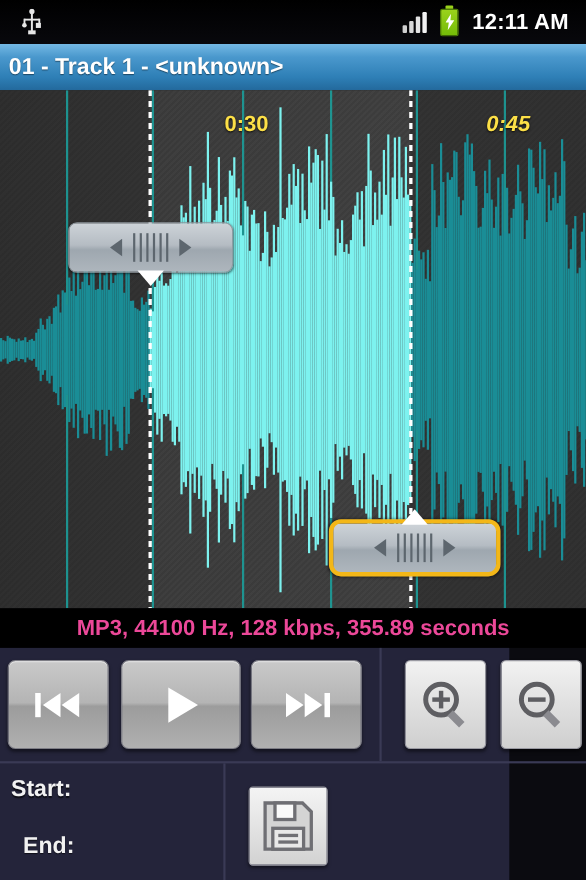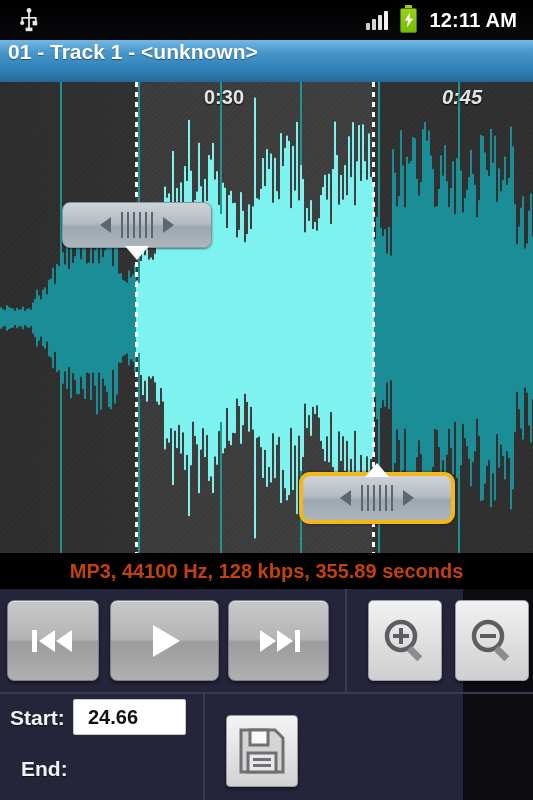--- a/index.html
+++ b/index.html
@@ -30,21 +30,21 @@
   .battery:before{content:"";position:absolute;left:4px;top:-4px;width:7px;height:3px;
     background:#9ad21b;border-radius:1px 1px 0 0;}
   .bolt{position:absolute;left:50%;top:50%;transform:translate(-50%,-50%);}
   .clock{color:#fff;font-size:20px;font-weight:bold;letter-spacing:0.2px;}
 
   
   .titlebar{
     position:absolute;left:0;top:40px;width:533px;height:42px;
     background:linear-gradient(180deg,#74b9e4 0%,#4a98cd 28%,#2e7fb6 72%,#23699c 100%);
     border-bottom:1px solid #10405f;
-    display:flex;align-items:flex-start;
+    display:flex;align-items:center;
   }
   .titlebar .t{
     color:#ffffff;font-size:21px;font-weight:bold;padding-left:8px;
     text-shadow:0 1px 1px rgba(0,0,0,.45);white-space:nowrap;
   }
 
   
   .wavezone{
     position:absolute;left:0;top:82px;width:533px;height:471px;
     background:#2b2b2b;overflow:hidden;
@@ -56,21 +56,21 @@
       linear-gradient(90deg,#2d2d2d,#333333 40%,#2f2f2f);
   }
   .wavebg.sel{
     background:
       repeating-linear-gradient(135deg, rgba(255,255,255,.02) 0 2px, rgba(0,0,0,.02) 2px 4px),
       linear-gradient(90deg,#3a3a3a,#3e3e3e);
   }
   .selband{position:absolute;top:0;bottom:0;}
   .gridline{position:absolute;top:0;bottom:0;width:2px;background:#1aa3a0;opacity:.85;}
   .timelabel{
-    position:absolute;top:4px;color:#e5e5e5;font-size:20px;font-weight:bold;
+    position:absolute;top:20px;color:#fde047;font-size:20px;font-weight:bold;
     text-shadow:0 1px 2px rgba(0,0,0,.9);
   }
   .marker{
     position:absolute;top:0;bottom:0;width:3px;
     background:repeating-linear-gradient(180deg,#ffffff 0 5px,rgba(0,0,0,0) 5px 10px);
   }
   svg.wave{position:absolute;left:0;top:0;}
 
   
   .handle{
@@ -92,21 +92,21 @@
   .nib{position:absolute;left:50%;transform:translateX(-50%);width:0;height:0;
     border-left:12px solid transparent;border-right:12px solid transparent;}
   .nib.down{bottom:-13px;border-top:14px solid #ffffff;}
   .nib.up{top:-13px;border-bottom:14px solid #ffffff;}
 
   
   .infobar{
     position:absolute;left:0;top:553px;width:533px;height:36px;background:#000;
     display:flex;align-items:center;justify-content:center;
   }
-  .infobar span{color:#c2410c;font-size:20px;font-weight:bold;}
+  .infobar span{color:#ec4899;font-size:20px;font-weight:bold;}
 
   
   .panel{position:absolute;left:0;top:589px;width:463px;height:211px;background:#24243a;}
   .hdiv{position:absolute;left:0;top:103px;width:533px;height:2px;background:#3a3a55;}
   .vdiv1{position:absolute;left:345px;top:0;width:2px;height:103px;background:#3a3a55;}
   .vdiv2{position:absolute;left:203px;top:105px;width:2px;height:106px;background:#3a3a55;}
 
   .tbtn{
     position:absolute;border-radius:7px;
     background:linear-gradient(180deg,#c9c9c9 0%,#b4b4b4 48%,#9c9c9c 52%,#b0b0b0 100%);
@@ -538,21 +538,20 @@
 
     <div class="zbtn" style="left:455px;top:11px;width:72px;height:79px;">
       <svg width="50" height="50" viewBox="0 0 50 50">
         <circle cx="21" cy="20" r="14" fill="none" stroke="#5e5e62" stroke-width="4.5"></circle>
         <rect x="13" y="18" width="16" height="4" fill="#5e5e62"></rect>
         <rect x="31" y="30" width="7" height="15" fill="#8b8b90" transform="rotate(-45 34.5 37.5)"></rect>
       </svg>
     </div>
 
     <div class="fldlabel" style="left:10px;top:117px;">Start:</div>
-    <div class="fld" style="left:73px;top:110px;width:113px;height:36px;" placeholder="0.00">24.66</div>
 
     <div class="fldlabel" style="left:21px;top:168px;">End:</div>
 
     <div class="sbtn" style="left:226px;top:126px;width:70px;height:70px;">
       <svg width="50" height="50" viewBox="0 0 50 50">
         <path d="M4 4 H38 L46 12 V46 H4 Z" fill="#d4d4d4" stroke="#6f6f74" stroke-width="3"></path>
         <rect x="13" y="4" width="18" height="15" fill="#fafafa" stroke="#6f6f74" stroke-width="3"></rect>
         <rect x="11" y="27" width="28" height="19" fill="#e8e8e8" stroke="#6f6f74" stroke-width="3"></rect>
         <rect x="16" y="32" width="18" height="3" fill="#6f6f74"></rect>
         <rect x="16" y="38" width="18" height="3" fill="#6f6f74"></rect>

